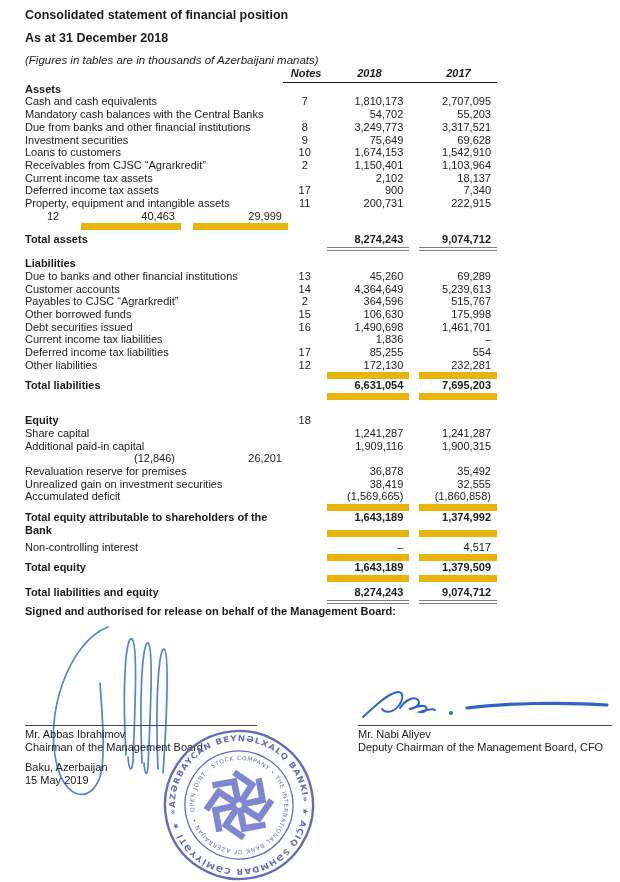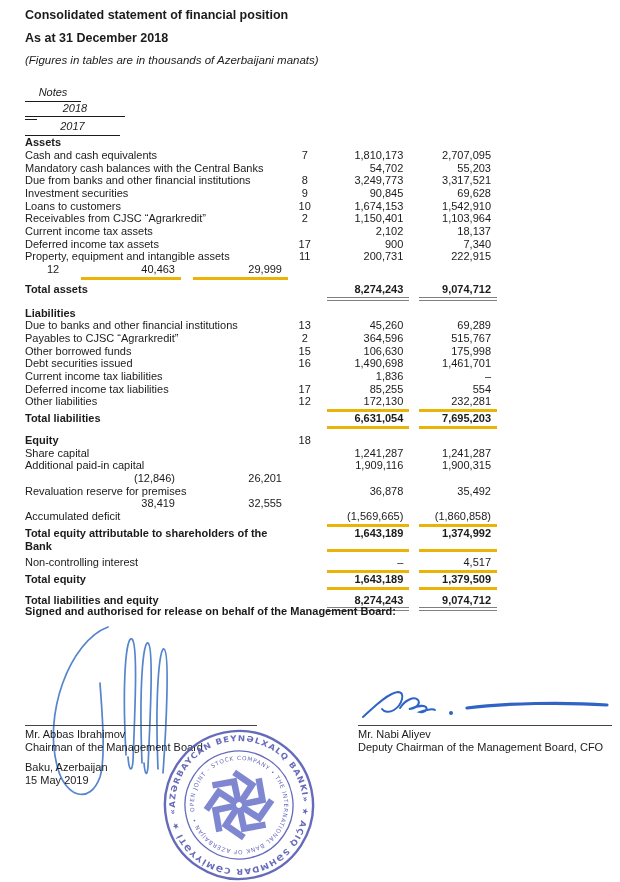--- a/index.html
+++ b/index.html
@@ -3,36 +3,36 @@
 <meta charset="utf-8">
 <style>
   html,body{margin:0;padding:0;background:#fff;}
   body{width:620px;height:882px;overflow:hidden;font-family:"Liberation Sans",sans-serif;color:#1b1b1b;}
   .page{position:relative;width:508px;height:882px;padding:8px 11px 0 25px;box-sizing:border-box;}
   h1,h2{margin:0;font-size:12.5px;line-height:15px;font-weight:bold;}
   h2{margin-top:8px;}
   .fignote{margin:7px 0 0 0;font-size:11.5px;font-style:italic;line-height:14px;}
   
   .thead,.r{display:flex;font-size:11px;line-height:12.7px;}
-  .thead{font-weight:normal;font-style:italic;margin-top:19px;flex-direction:column;}
+  .thead{font-weight:bold;font-style:italic;}
   .cl{width:318px;}
   .cn{width:56px;text-align:center;}
   .cv{width:100px;text-align:right;padding-right:6px;box-sizing:border-box;}
   .cg{width:12px;}
   .cv2{width:95px;text-align:right;padding-right:6px;box-sizing:border-box;}
   .thead .cn,.thead .cv,.thead .cg,.thead .cv2{border-bottom:1.5px solid #1b1b1b;padding-bottom:2px;}
   .thead .cv,.thead .cv2{text-align:center;padding-right:0;}
   .sec .cl{font-weight:bold;}
   .b .cl,.b .cv,.b .cv2{font-weight:bold;}
-  .ub .cv,.ub .cv2{border-bottom:3px solid #eab308;padding-bottom:1px;}
+  .ub .cv,.ub .cv2{border-bottom:7px solid #eab308;padding-bottom:1px;}
   .udbl .cv,.udbl .cv2{border-bottom:4px double #7f7f7f;padding-bottom:1px;}
   .spa{margin-top:3px;}
   .sp4{margin-top:4px;}
   .gapL{margin-top:6px;}
-  .gapE{margin-top:5px;}
+  .gapE{margin-top:14px;}
   
   .bottom{position:absolute;left:0;top:605px;width:620px;height:277px;}
   .signoff{position:absolute;left:25px;top:0;font-size:11px;font-weight:bold;line-height:13px;}
   .sigline{position:absolute;border-top:1px solid #444;height:0;}
   .sl-left{left:25px;top:120px;width:232px;}
   .sl-right{left:358px;top:120px;width:254px;}
   .nameblock{position:absolute;font-size:11px;line-height:13px;}
   .nb-left{left:25px;top:123px;}
   .nb-right{left:358px;top:123px;}
   .place{position:absolute;left:25px;top:156px;font-size:11px;line-height:13px;}
@@ -82,21 +82,21 @@
     <div class="r">
         <div class="cl">Due from banks and other financial institutions</div>
         <div class="cn">8</div>
         <div class="cv">3,249,773</div>
         <div class="cg"></div>
         <div class="cv2">3,317,521</div>
       </div>
     <div class="r">
         <div class="cl">Investment securities</div>
         <div class="cn">9</div>
-        <div class="cv">90,845</div>
+        <div class="cv">75,649</div>
         <div class="cg"></div>
         <div class="cv2">69,628</div>
       </div>
     <div class="r">
         <div class="cl">Loans to customers</div>
         <div class="cn">10</div>
         <div class="cv">1,674,153</div>
         <div class="cg"></div>
         <div class="cv2">1,542,910</div>
       </div>
@@ -148,20 +148,27 @@
         <div class="cv"></div>
         <div class="cg"></div>
         <div class="cv2"></div>
       </div>
     <div class="r">
         <div class="cl">Due to banks and other financial institutions</div>
         <div class="cn">13</div>
         <div class="cv">45,260</div>
         <div class="cg"></div>
         <div class="cv2">69,289</div>
+      </div>
+    <div class="r">
+        <div class="cl">Customer accounts</div>
+        <div class="cn">14</div>
+        <div class="cv">4,364,649</div>
+        <div class="cg"></div>
+        <div class="cv2">5,239,613</div>
       </div>
     <div class="r">
         <div class="cl">Payables to CJSC “Agrarkredit”</div>
         <div class="cn">2</div>
         <div class="cv">364,596</div>
         <div class="cg"></div>
         <div class="cv2">515,767</div>
       </div>
     <div class="r">
         <div class="cl">Other borrowed funds</div>
@@ -234,20 +241,21 @@
         <div class="cv2">26,201</div>
       </div>
     <div class="r">
         <div class="cl">Revaluation reserve for premises</div>
         <div class="cn"></div>
         <div class="cv">36,878</div>
         <div class="cg"></div>
         <div class="cv2">35,492</div>
       </div>
     <div class="r">
+        <div class="cl">Unrealized gain on investment securities</div>
         <div class="cn"></div>
         <div class="cv">38,419</div>
         <div class="cg"></div>
         <div class="cv2">32,555</div>
       </div>
     <div class="r ub">
         <div class="cl">Accumulated deficit</div>
         <div class="cn"></div>
         <div class="cv">(1,569,665)</div>
         <div class="cg"></div>

